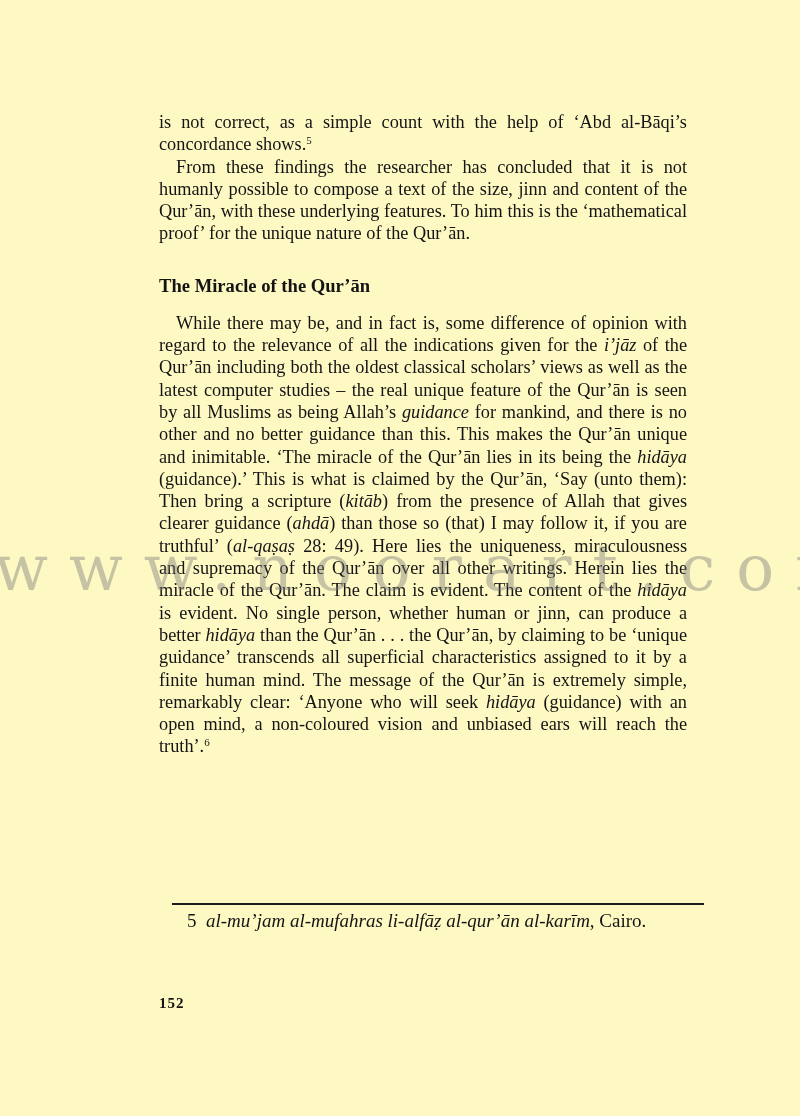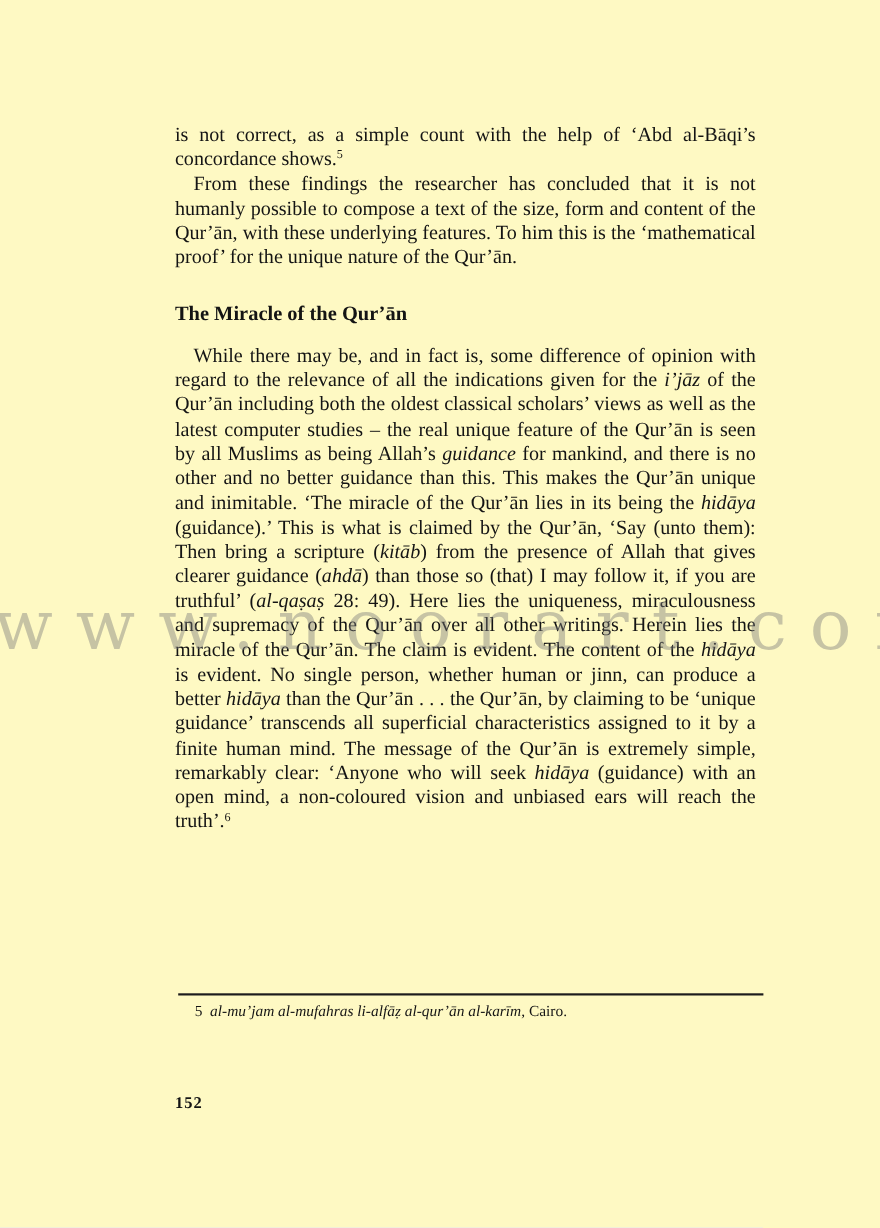--- a/index.html
+++ b/index.html
@@ -31,24 +31,24 @@
     margin: 29px 0 14px 0;
     text-align: left;
   }
   sup {
     font-size: 11px;
     line-height: 0;
     vertical-align: 6px;
   }
   .footnotes {
     position: absolute;
-    left: 162px;
+    left: 172px;
     top: 903px;
     width: 532px;
-    font-size: 14px;
+    font-size: 19px;
     line-height: 18.6px;
     text-align: justify;
   }
   .fn-rule {
     border: none;
     border-top: 2px solid #1c1c1c;
     margin: 0 0 7px 0;
   }
   .footnotes p { margin: 0; text-indent: 15px; }
   .page-number {
@@ -76,21 +76,21 @@
     z-index: 5;
   }
 </style>
 </head>
 <body>
 
 <div class="page">
 
   <div class="content">
     <p><span>is not correct, as a simple count with the help of ‘Abd al-Bāqi’s concordance shows.</span><sup>5</sup></p>
-    <p class="indent"><span>From these findings the researcher has concluded that it is not humanly possible to compose a text of the size, form and content of the Qur’ān, with these underlying features. To him this is the ‘mathematical proof’ for the unique nature of the Qur’ān.</span></p>
+    <p class="indent"><span>From these findings the researcher has concluded that it is not humanly possible to compose a text of the size, jinn and content of the Qur’ān, with these underlying features. To him this is the ‘mathematical proof’ for the unique nature of the Qur’ān.</span></p>
     <h2 class="heading">The Miracle of the Qur’ān</h2>
     <p class="indent"><span>While there may be, and in fact is, some difference of opinion with regard to the relevance of all the indications given for the </span><i>i’jāz</i><span> of the Qur’ān including both the oldest classical scholars’ views as well as the latest computer studies – the real unique feature of the Qur’ān is seen by all Muslims as being Allah’s </span><i>guidance</i><span> for mankind, and there is no other and no better guidance than this. This makes the Qur’ān unique and inimitable. ‘The miracle of the Qur’ān lies in its being the </span><i>hidāya</i><span> (guidance).’ This is what is claimed by the Qur’ān, ‘Say (unto them): Then bring a scripture (</span><i>kitāb</i><span>) from the presence of Allah that gives clearer guidance (</span><i>ahdā</i><span>) than those so (that) I may follow it, if you are truthful’ (</span><i>al-qaṣaṣ</i><span> 28: 49). Here lies the uniqueness, miraculousness and supremacy of the Qur’ān over all other writings. Herein lies the miracle of the Qur’ān. The claim is evident. The content of the </span><i>hidāya</i><span> is evident. No single person, whether human or jinn, can produce a better </span><i>hidāya</i><span> than the Qur’ān . . . the Qur’ān, by claiming to be ‘unique guidance’ transcends all superficial characteristics assigned to it by a finite human mind. The message of the Qur’ān is extremely simple, remarkably clear: ‘Anyone who will seek </span><i>hidāya</i><span> (guidance) with an open mind, a non-coloured vision and unbiased ears will reach the truth’.</span><sup>6</sup></p>
   </div>
 
   <div class="footnotes">
     <hr class="fn-rule">
     <p><span>5 </span><i>al-mu’jam al-mufahras li-alfāẓ al-qur’ān al-karīm</i><span>, Cairo.</span></p>
   </div>
 
   <div class="page-number">152</div>

